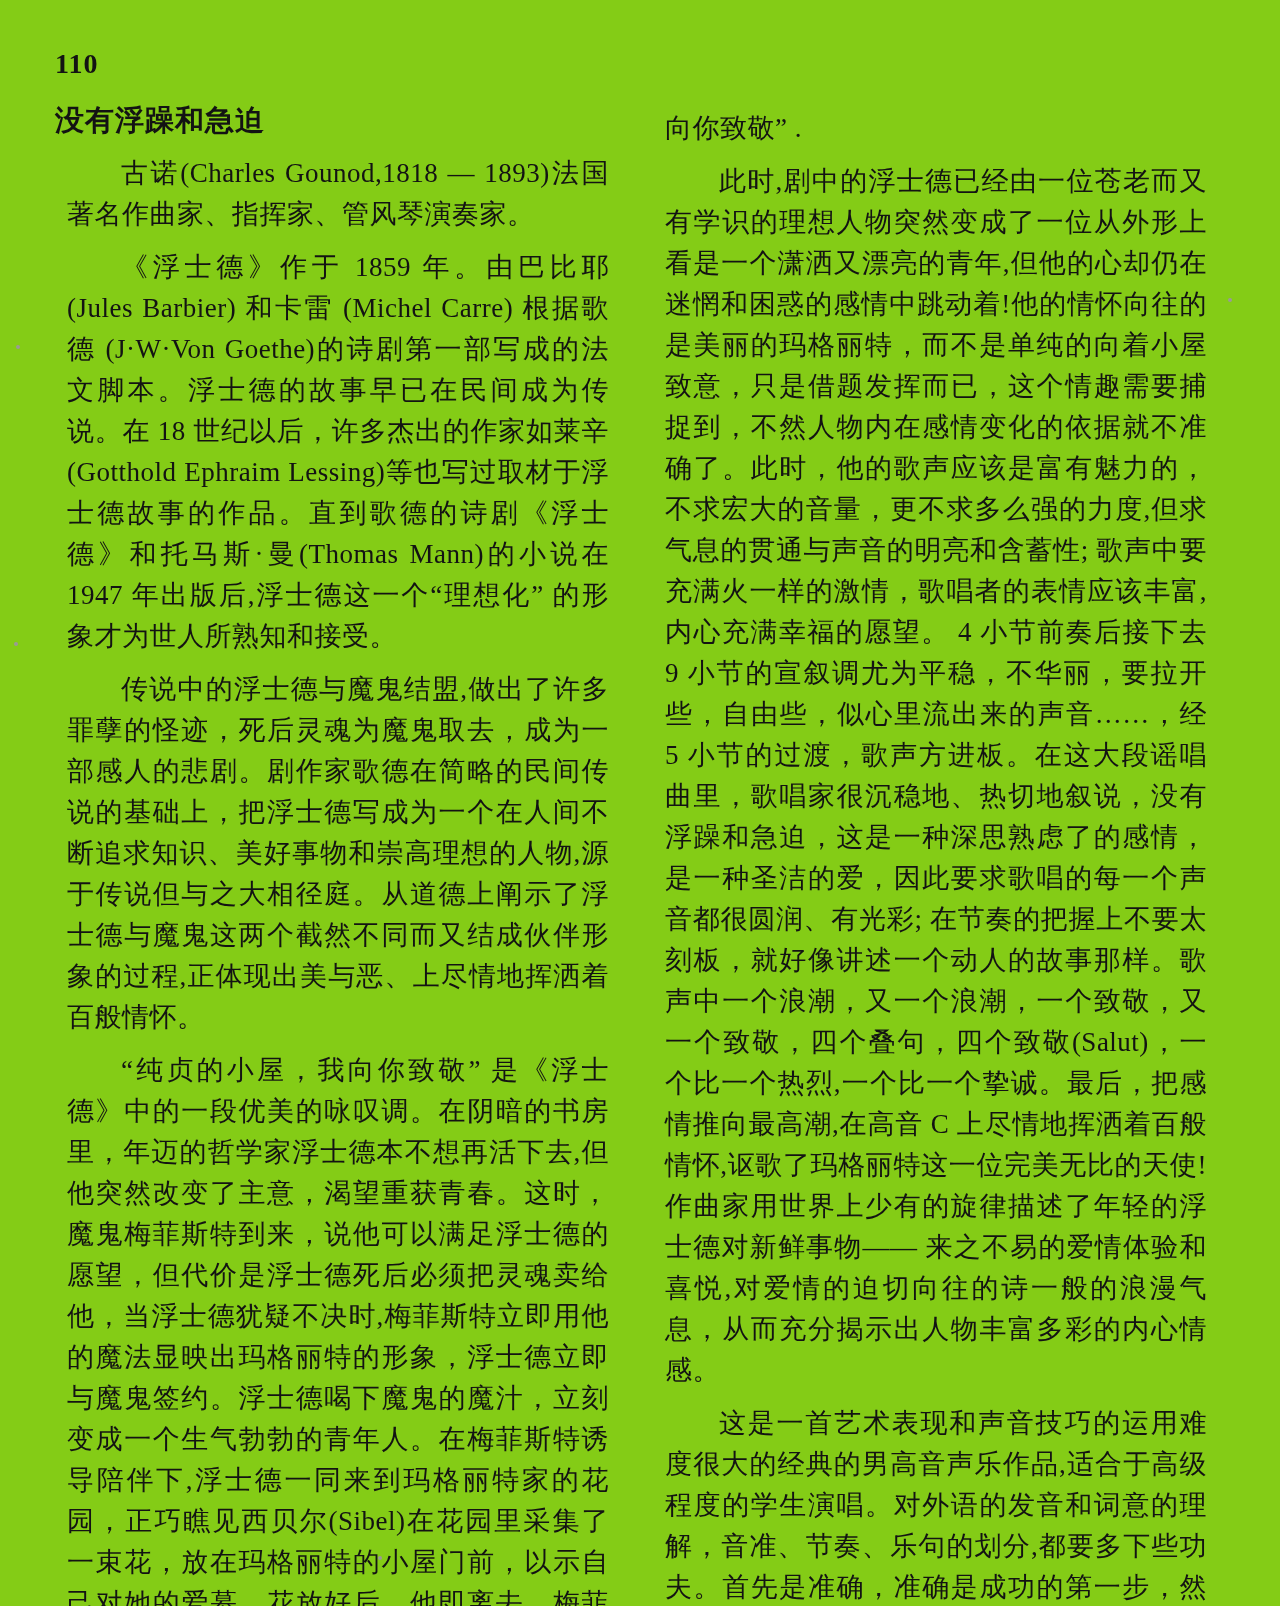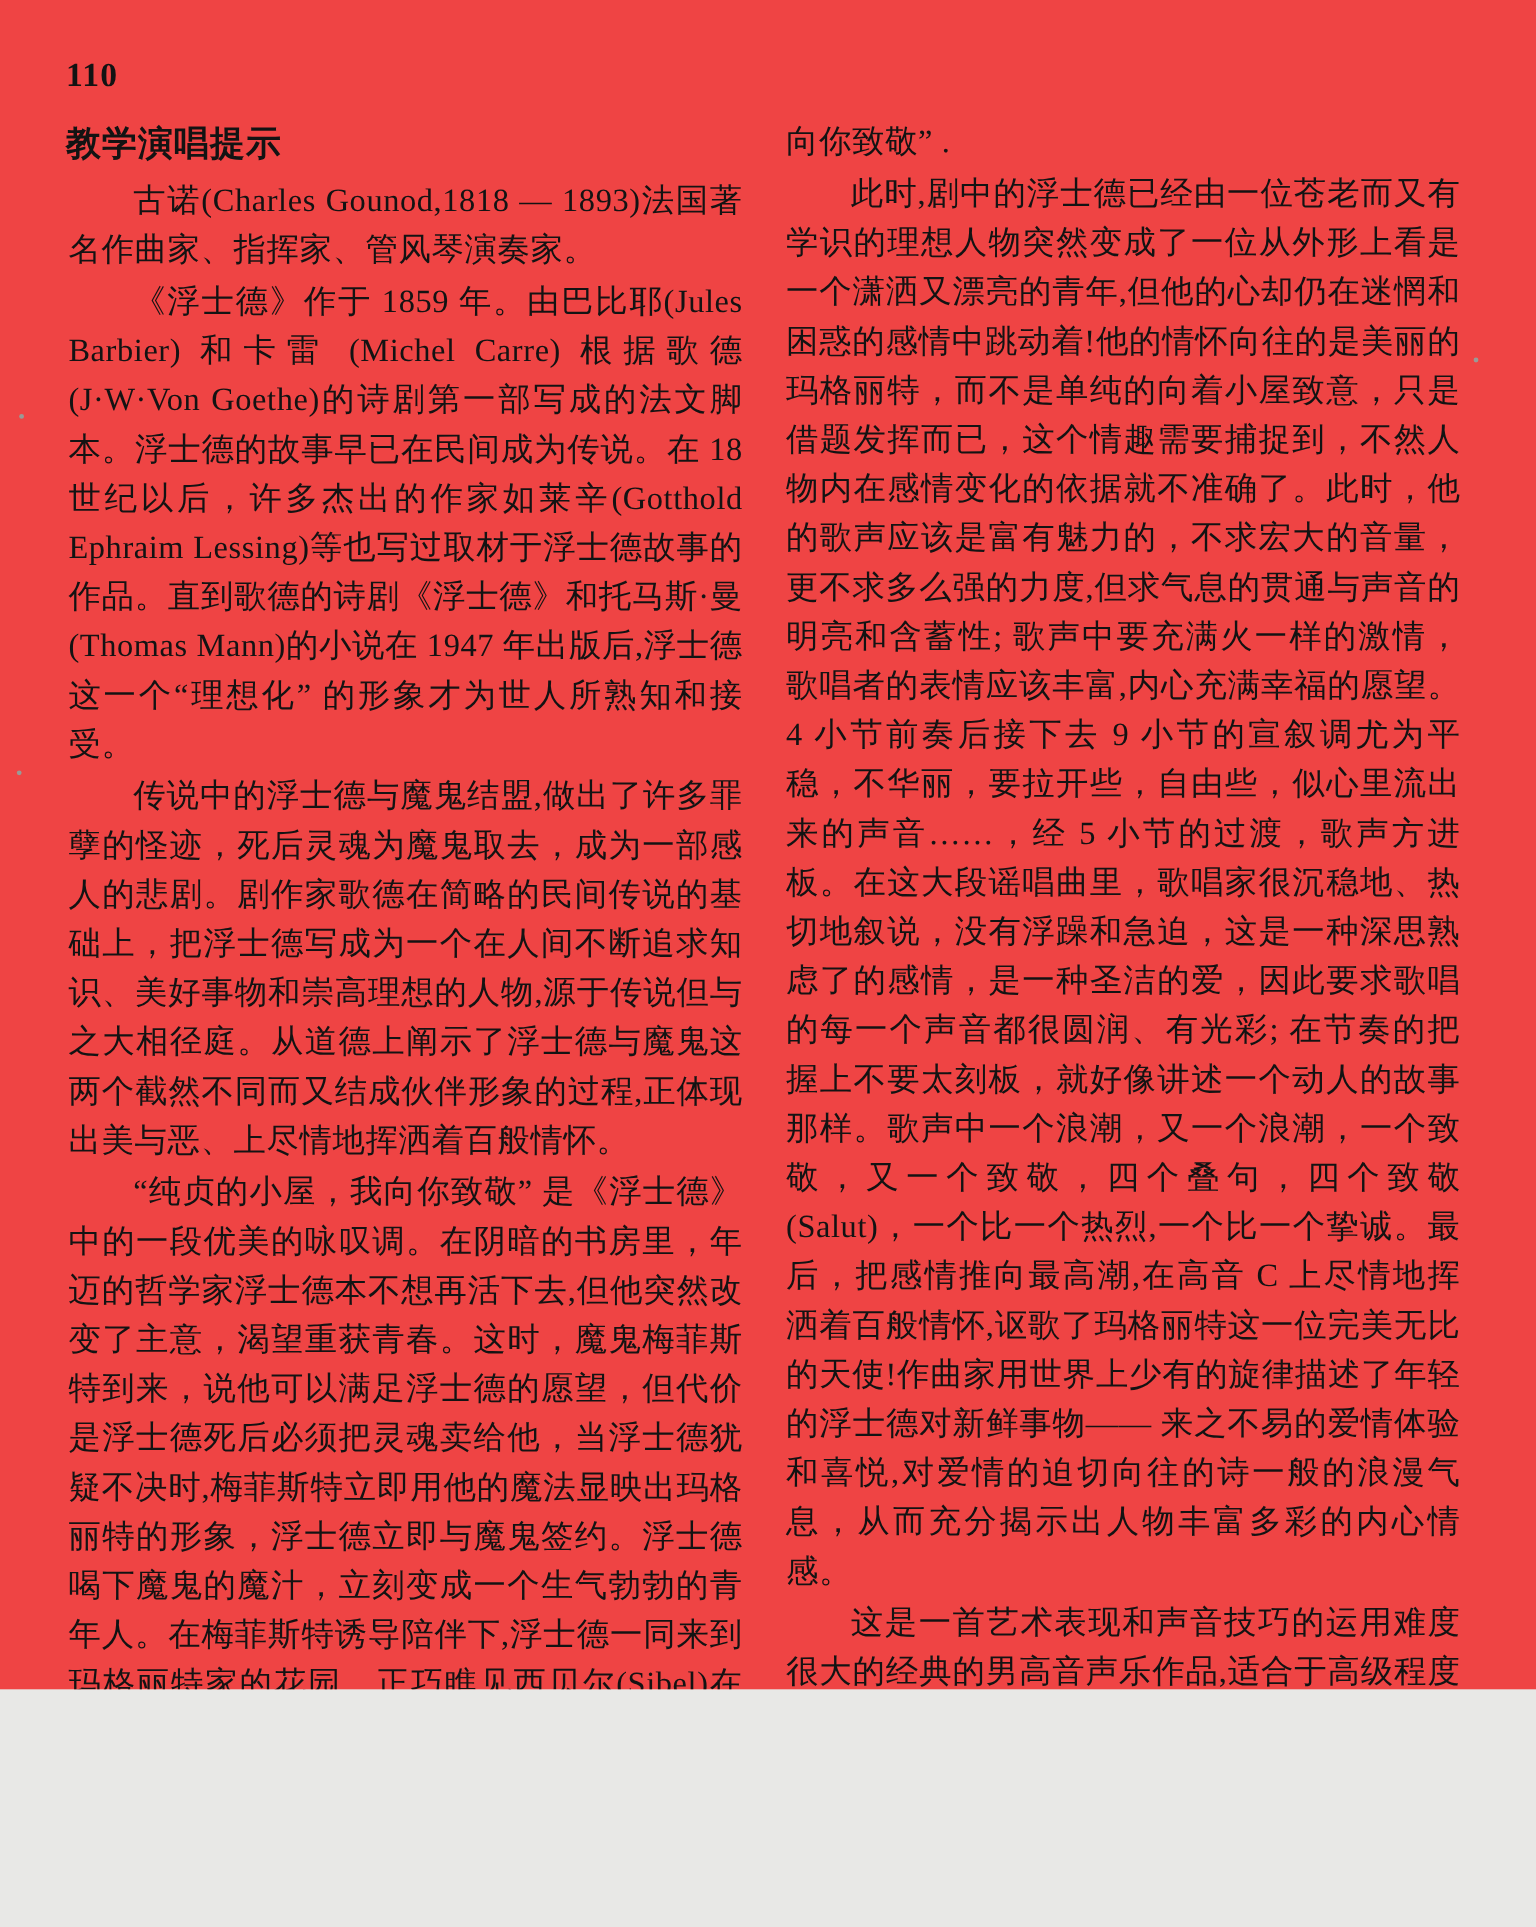--- a/index.html
+++ b/index.html
@@ -3,23 +3,23 @@
 <meta charset="utf-8">
 <style>
   html, body {
     margin: 0;
     padding: 0;
     background: #e8e8e6;
   }
   .page {
     position: relative;
     width: 1280px;
-    height: 1408px;
+    height: 1606px;
     margin: 0 auto;
-    background: #ef4444;
+    background: #84cc16;
     overflow: hidden;
     font-family: "Liberation Serif", "DejaVu Serif", serif;
     color: #131313;
   }
   .page-number {
     position: absolute;
     left: 55px;
     top: 48px;
     font-size: 28px;
     font-weight: bold;
@@ -37,41 +37,41 @@
   }
   .column.left  { left: 55px;  top: 100px; height: 1460px; }
   .column.right { left: 653px; top: 96px;  height: 1470px; }
   .section-heading {
     font-size: 29px;
     font-weight: bold;
     margin: 0 0 6px 0;
     letter-spacing: 1px;
   }
   .para {
-    margin: 2px;
+    margin: 12px;
     padding: 0;
   }
   .para.indent { text-indent: 2em; font-family: Liberation Serif, serif; }
   .speck {
     position: absolute;
     background: #9a9a96;
     border-radius: 50%;
     width: 4px;
     height: 4px;
   }
 </style>
 </head>
 <body>
 
 <div class="page">
 
   <div class="page-number">110</div>
 
   <div class="column left">
-    <h2 class="section-heading">教学演唱提示</h2>
+    <h2 class="section-heading">没有浮躁和急迫</h2>
     <div>
         <p class="para indent">古诺(Charles Gounod,1818 — 1893)法国著名作曲家、指挥家、管风琴演奏家。</p>
         <p class="para indent">《浮士德》作于 1859 年。由巴比耶(Jules Barbier) 和卡雷 (Michel Carre) 根据歌德 (J·W·Von Goethe)的诗剧第一部写成的法文脚本。浮士德的故事早已在民间成为传说。在 18 世纪以后，许多杰出的作家如莱辛(Gotthold Ephraim Lessing)等也写过取材于浮士德故事的作品。直到歌德的诗剧《浮士德》和托马斯·曼(Thomas Mann)的小说在 1947 年出版后,浮士德这一个“理想化” 的形象才为世人所熟知和接受。</p>
         <p class="para indent">传说中的浮士德与魔鬼结盟,做出了许多罪孽的怪迹，死后灵魂为魔鬼取去，成为一部感人的悲剧。剧作家歌德在简略的民间传说的基础上，把浮士德写成为一个在人间不断追求知识、美好事物和崇高理想的人物,源于传说但与之大相径庭。从道德上阐示了浮士德与魔鬼这两个截然不同而又结成伙伴形象的过程,正体现出美与恶、上尽情地挥洒着百般情怀。</p>
         <p class="para indent">“纯贞的小屋，我向你致敬” 是《浮士德》中的一段优美的咏叹调。在阴暗的书房里，年迈的哲学家浮士德本不想再活下去,但他突然改变了主意，渴望重获青春。这时，魔鬼梅菲斯特到来，说他可以满足浮士德的愿望，但代价是浮士德死后必须把灵魂卖给他，当浮士德犹疑不决时,梅菲斯特立即用他的魔法显映出玛格丽特的形象，浮士德立即与魔鬼签约。浮士德喝下魔鬼的魔汁，立刻变成一个生气勃勃的青年人。在梅菲斯特诱导陪伴下,浮士德一同来到玛格丽特家的花园，正巧瞧见西贝尔(Sibel)在花园里采集了一束花，放在玛格丽特的小屋门前，以示自己对她的爱慕。花放好后，他即离去。梅菲斯特对浮士德说：“你稍候，我去取来更贵重的礼物和花束放在一起。” 此刻，浮士德独自一人注视着小屋，唱起了这首优美的咏叹调“纯贞的小屋，我</p>
       </div>
   </div>
 
   <div class="column right">
     <div>

